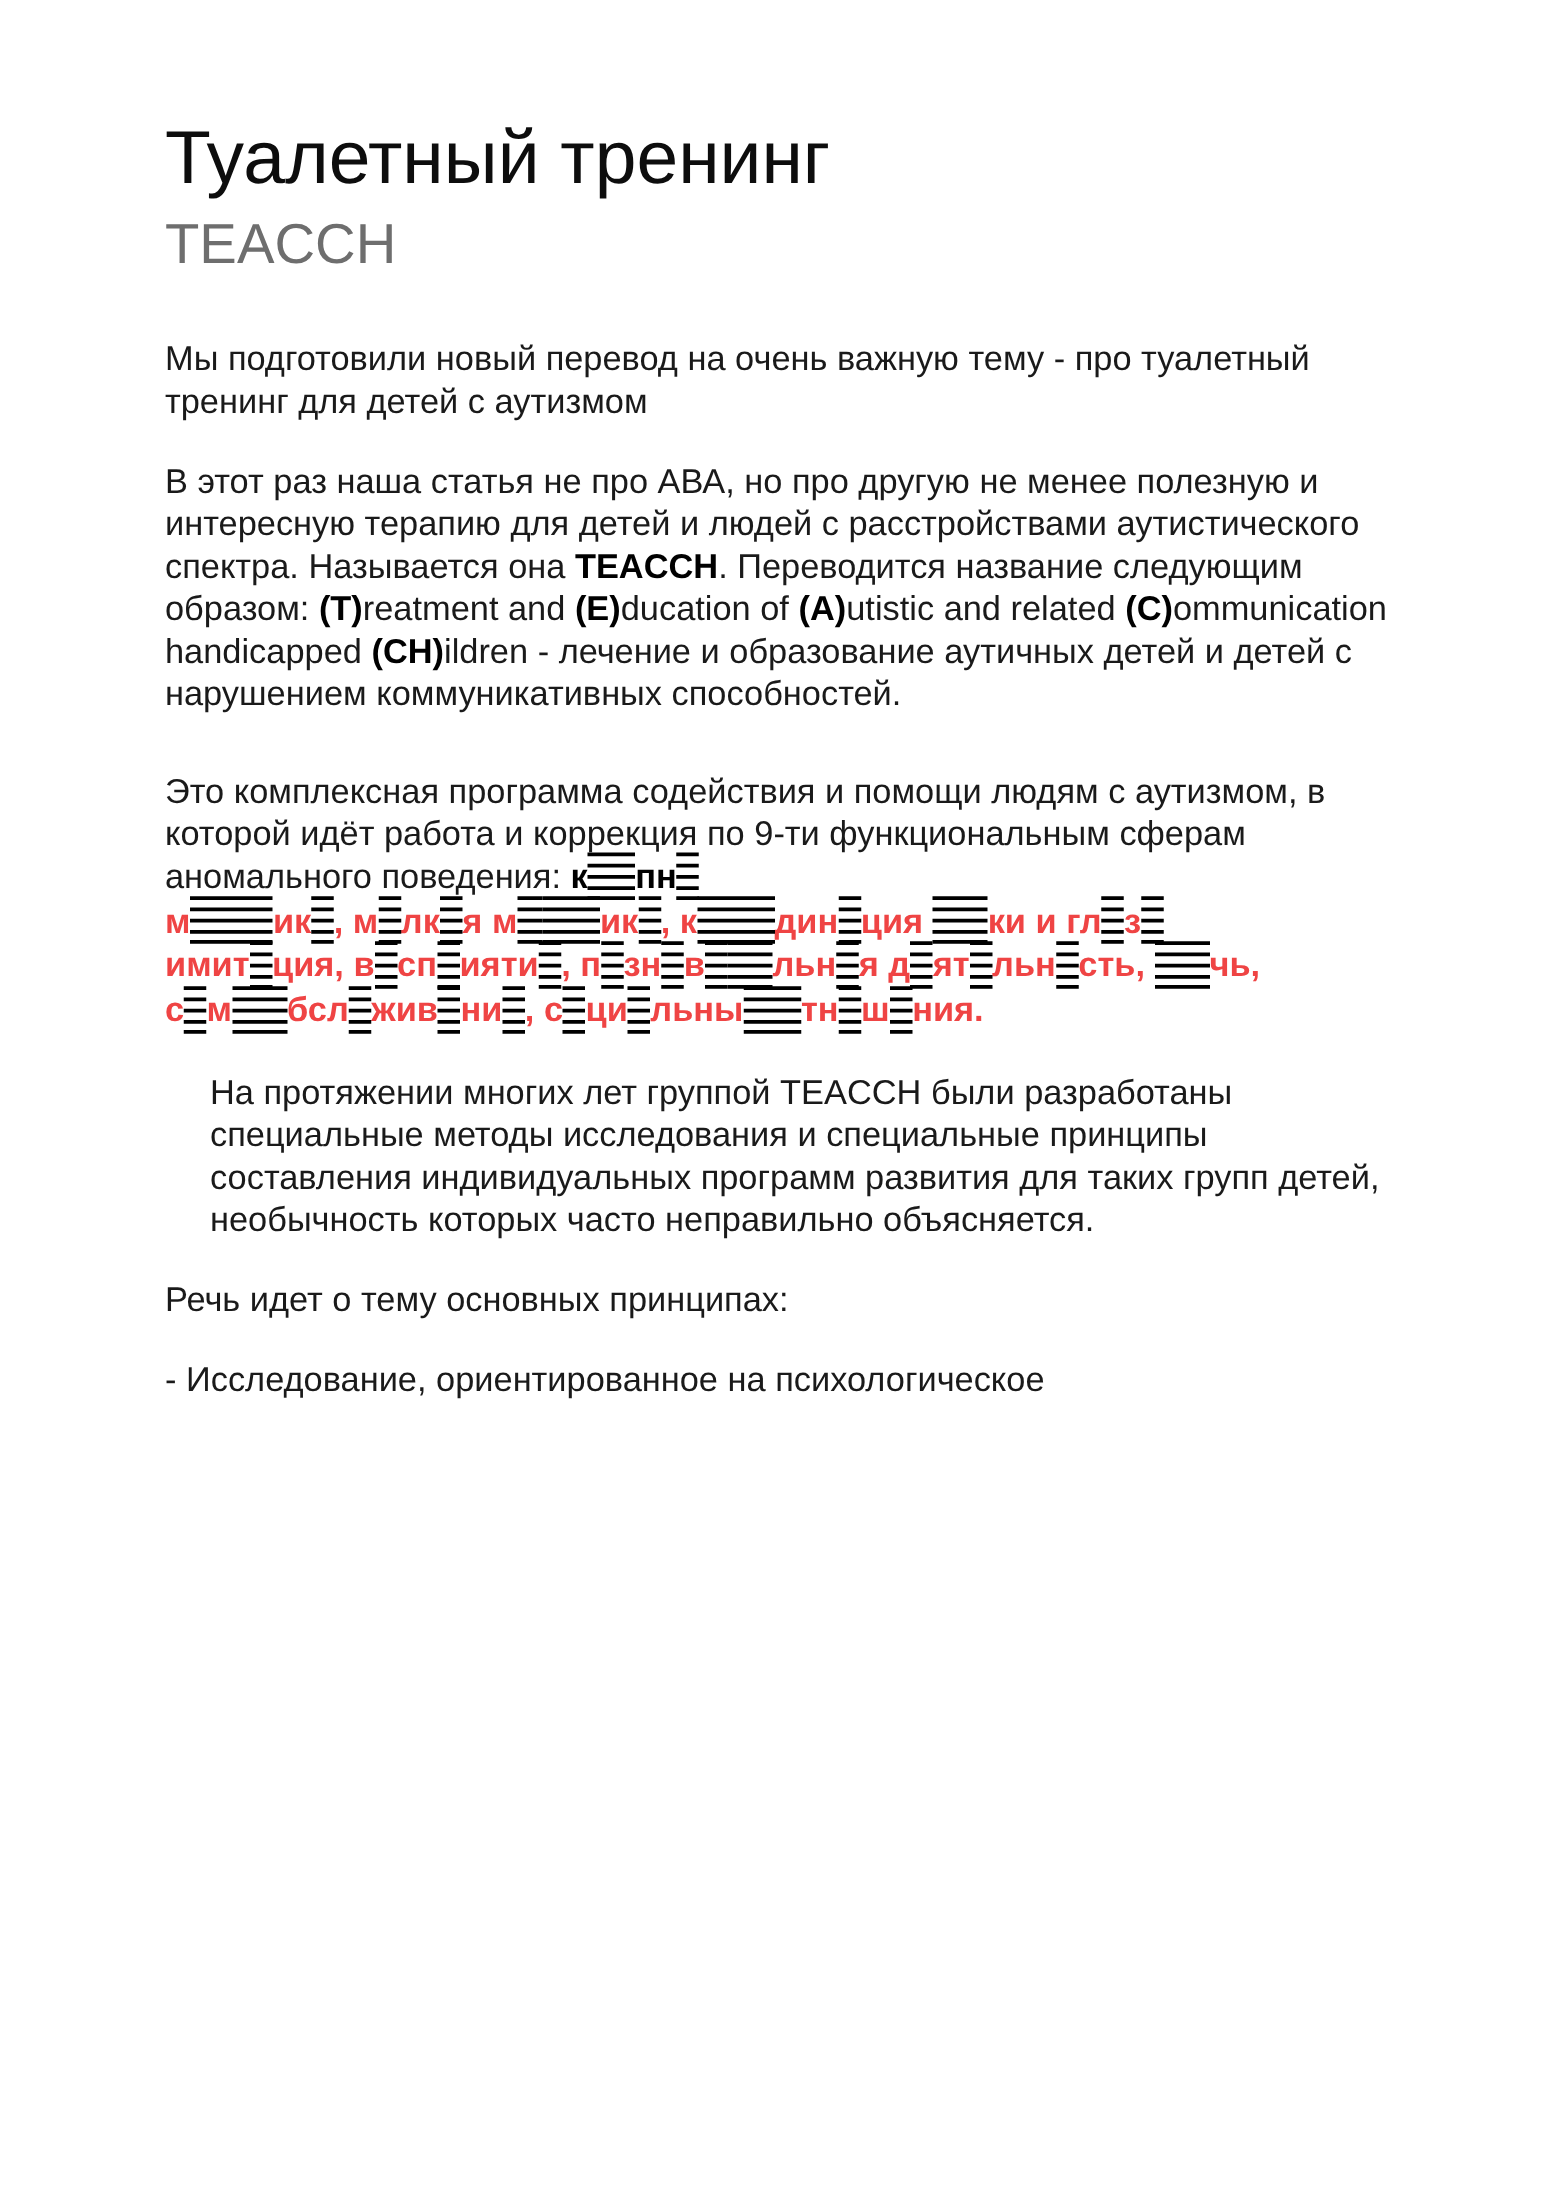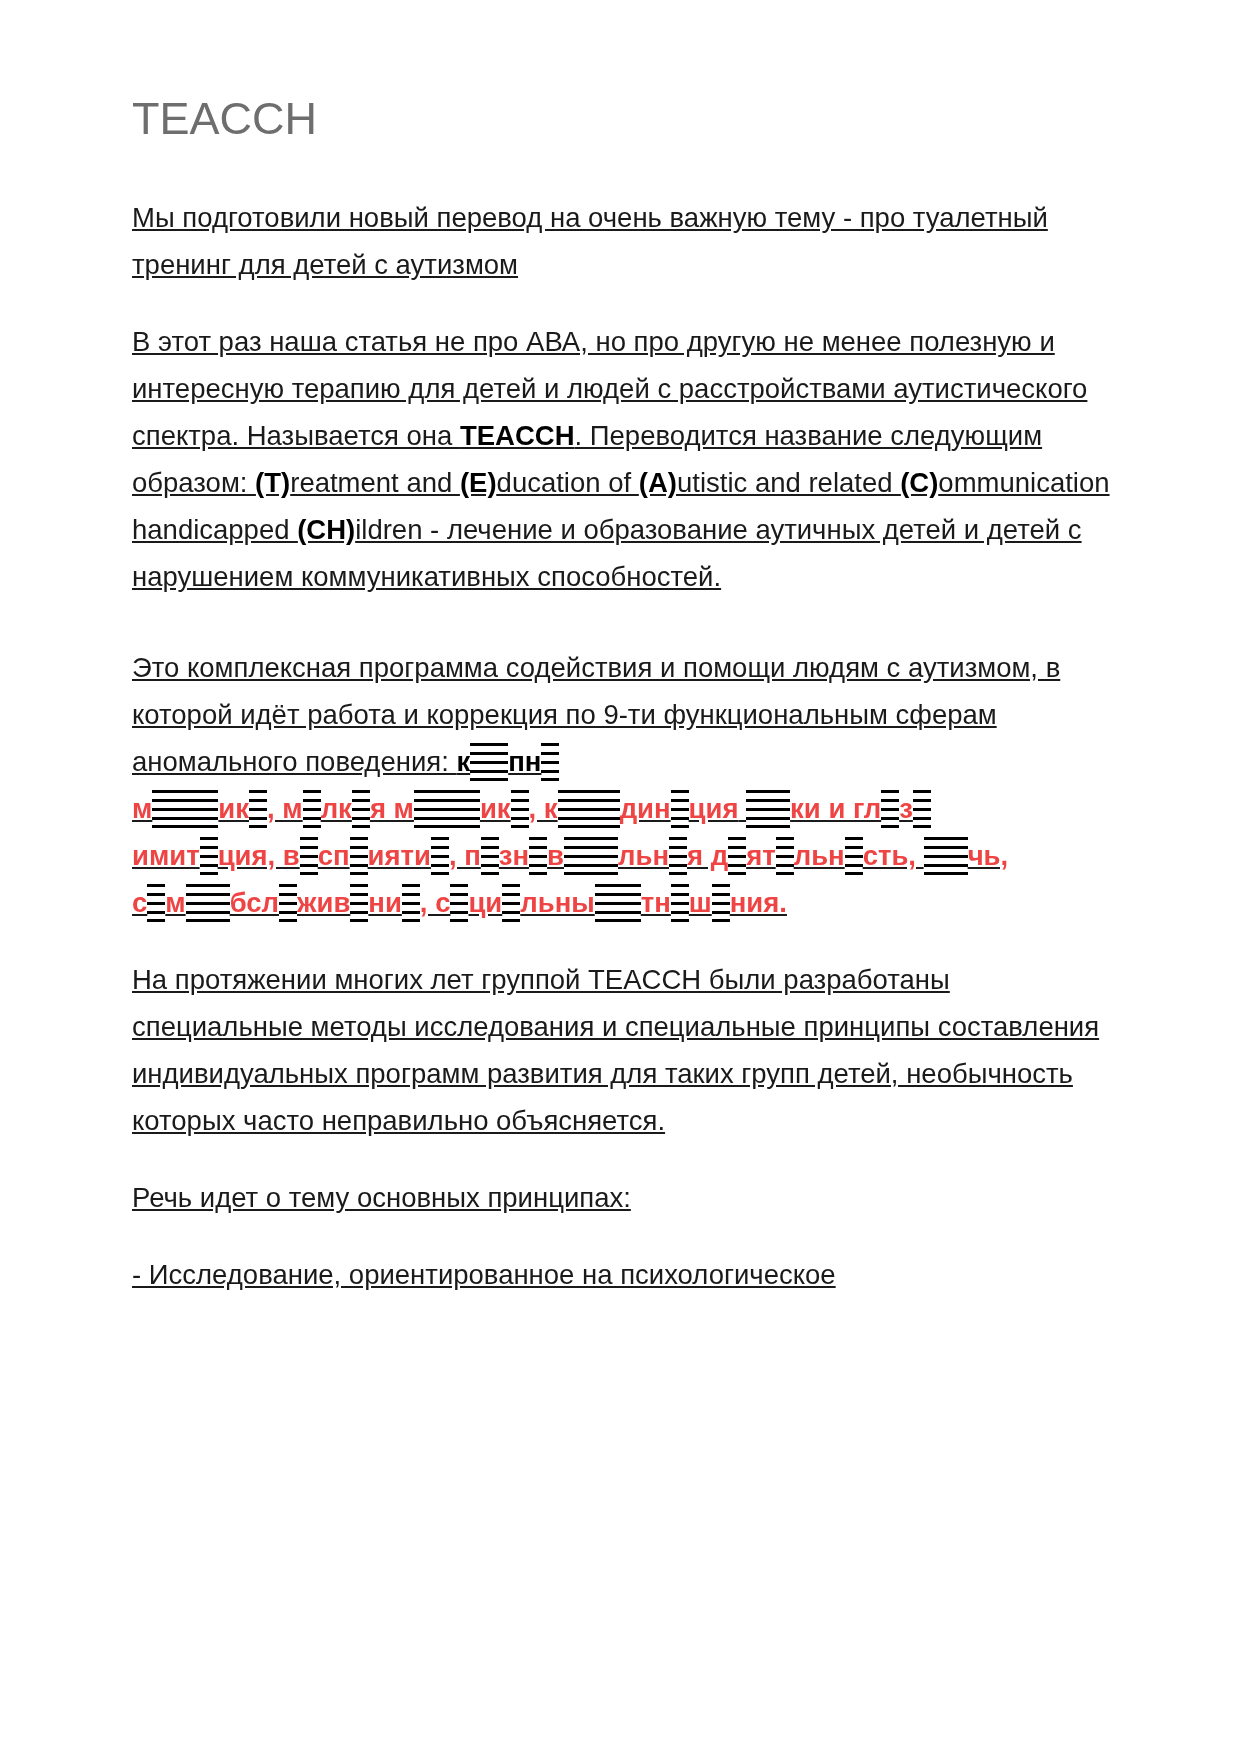--- a/index.html
+++ b/index.html
@@ -1,42 +1,43 @@
 <!DOCTYPE html>
 <html><head>
 <meta charset="utf-8">
 <style>
   html, body { margin: 0; padding: 0; background: #ffffff; }
   body { width: 1240px; height: 1754px; position: relative; overflow: hidden;
          font-family: "Liberation Sans", sans-serif; color: #1a1a1a; }
   .page { position: absolute; left: 132px; top: 88px; width: 980px; }
   .title { font-size: 60px; font-weight: 400; color: #0d0d0d; margin: 0; line-height: 76px; letter-spacing: 0px; }
   .subtitle { font-size: 45px; color: #6e6e6e; margin: 2px 0 0 0; line-height: 58px; }
-  .para { font-size: 27.5px; line-height: 47px; margin: 0; color: #1a1a1a; text-decoration: underline; }
+  .para { font-size: 27.5px; line-height: 34px; margin: 0; color: #1a1a1a; }
   .p1 { margin-top: 46px; }
   .p2 { margin-top: 30px; }
   .p3 { margin-top: 44px; }
-  .p4 { margin-top: 30px; }
+  .p4 { margin-top: 30px; margin-left: 36px; }
   .p5 { margin-top: 30px; }
   .p6 { margin-top: 30px; }
   b { font-weight: 700; color: #000; }
   .glitch-line { display: block; font-weight: 700; color: #ef4444; white-space: nowrap; }
   .g { display: inline-block; position: relative; vertical-align: middle; height: 40px;
        background:
         linear-gradient(#000,#000) 0 2px / 100% 3px no-repeat,
         linear-gradient(#000,#000) 0 11px / 100% 3px no-repeat,
         linear-gradient(#000,#000) 0 20px / 100% 3px no-repeat,
         linear-gradient(#000,#000) 0 29px / 100% 3px no-repeat,
         linear-gradient(#000,#000) 0 37px / 100% 3px no-repeat;
        margin-top: -6px; }
 </style>
 </head>
 <body>
 
 <div class="page">
+  <h1 class="title">Туалетный тренинг</h1>
   <div class="subtitle">TEACCH</div>
 
   <p class="para p1">Мы подготовили новый перевод на очень важную тему - про туалетный тренинг для детей с аутизмом</p>
 
   <p class="para p2"><span>В этот раз наша статья не про АВА, но про другую не менее полезную и интересную терапию для детей и людей с расстройствами аутистического спектра. Называется она </span><b>TEACCH</b><span>. Переводится название следующим образом: </span><b>(T)</b><span>reatment and </span><b>(E)</b><span>ducation of </span><b>(A)</b><span>utistic and related </span><b>(C)</b><span>ommunication handicapped </span><b>(CH)</b><span>ildren - лечение и образование аутичных детей и детей с нарушением коммуникативных способностей.</span></p>
 
   <p class="para p3"><span>Это комплексная программа содействия и помощи людям с аутизмом, в которой идёт работа и коррекция по 9-ти функциональным сферам аномального поведения: </span><b><span>к</span><i class="g" style="width:38px"></i><span>пн</span><i class="g" style="width:18px"></i></b>
     <span class="glitch-line"><span>м</span><i class="g" style="width:20px"></i><i class="g" style="width:46px"></i><span>ик</span><i class="g" style="width:18px"></i><span>, м</span><i class="g" style="width:18px"></i><span>лк</span><i class="g" style="width:18px"></i><span>я м</span><i class="g" style="width:20px"></i><i class="g" style="width:46px"></i><span>ик</span><i class="g" style="width:18px"></i><span>, к</span><i class="g" style="width:62px"></i><span>дин</span><i class="g" style="width:18px"></i><span>ция</span> <i class="g" style="width:44px"></i><span>ки и гл</span><i class="g" style="width:18px"></i><span>з</span><i class="g" style="width:18px"></i></span>
     <span class="glitch-line"><span>имит</span><i class="g" style="width:18px"></i><span>ция, в</span><i class="g" style="width:18px"></i><span>сп</span><i class="g" style="width:18px"></i><span>ияти</span><i class="g" style="width:18px"></i><span>, п</span><i class="g" style="width:18px"></i><span>зн</span><i class="g" style="width:18px"></i><span>в</span><i class="g" style="width:18px"></i><i class="g" style="width:18px"></i><i class="g" style="width:18px"></i><span>льн</span><i class="g" style="width:18px"></i><span>я д</span><i class="g" style="width:18px"></i><span>ят</span><i class="g" style="width:18px"></i><span>льн</span><i class="g" style="width:18px"></i><span>сть,</span> <i class="g" style="width:44px"></i><span>чь,</span></span>
     <span class="glitch-line"><span>с</span><i class="g" style="width:18px"></i><span>м</span><i class="g" style="width:44px"></i><span>бсл</span><i class="g" style="width:18px"></i><span>жив</span><i class="g" style="width:18px"></i><span>ни</span><i class="g" style="width:18px"></i><span>, с</span><i class="g" style="width:18px"></i><span>ци</span><i class="g" style="width:18px"></i><span>льны</span><i class="g" style="width:46px"></i><span>тн</span><i class="g" style="width:18px"></i><span>ш</span><i class="g" style="width:18px"></i><span>ния.</span></span>

